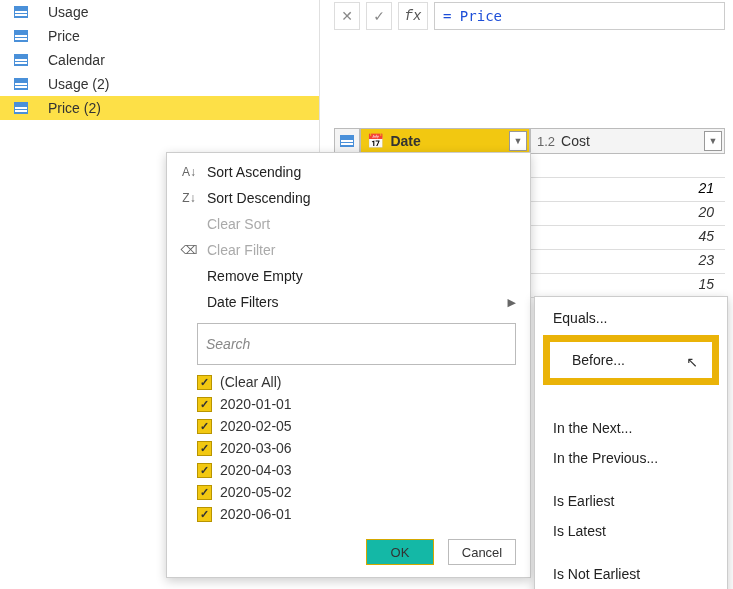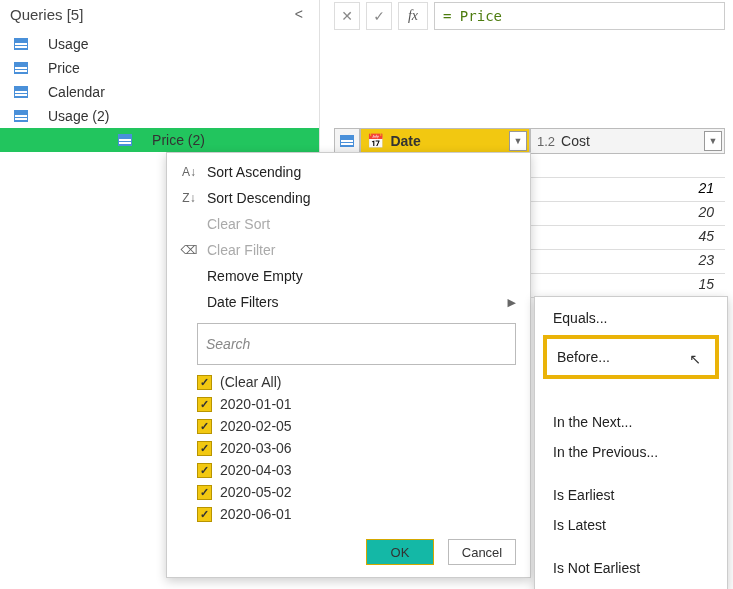--- a/index.html
+++ b/index.html
@@ -3,30 +3,30 @@
 <meta charset="utf-8">
 <style>
   * { box-sizing: border-box; margin: 0; padding: 0; }
   body { font-family: "Segoe UI", Tahoma, sans-serif; font-size: 14px; color: #333; background: #fff; width: 733px; height: 589px; overflow: hidden; position: relative; }
   
   
   .queries { position: absolute; left: 0; top: 0; width: 320px; height: 180px; border-right: 1px solid #e0e0e0; }
   .queries-header { display: flex; justify-content: space-between; align-items: center; padding: 4px 10px 8px 10px; font-size: 15px; color: #444; }
   .queries-header .collapse { font-size: 14px; color: #666; cursor: pointer; padding: 2px 6px; }
   .query-item { display: flex; align-items: center; padding: 4px 10px 4px 14px; gap: 20px; cursor: pointer; }
-  .query-item.selected { background: #22c55e; justify-content: center; }
+  .query-item.selected { background: #fde047; }
   .table-icon { width: 14px; height: 12px; display: inline-block; position: relative; }
   .table-icon::before { content: ""; position: absolute; inset: 0; background: linear-gradient(#4a90d9 0 3px, transparent 3px), repeating-linear-gradient(to bottom, #4a90d9 0 1px, transparent 1px 3px); border: 1px solid #4a90d9; background-color: #fff; }
   
   
   .formula-row { position: absolute; left: 334px; top: 2px; right: 8px; display: flex; align-items: center; gap: 6px; }
   .fb-btn { width: 26px; height: 28px; display: flex; align-items: center; justify-content: center; border: 1px solid #ddd; color: #888; background:#fff; }
   .fb-btn.check { color: #888; }
-  .fb-fx { font-style: italic; font-family: Liberation Serif, serif; font-size: 14px; color:#555; border:1px solid #ddd; width:30px; height:28px; display:flex;align-items:center;justify-content:center;}
-  .formula { flex:1; height:28px; border:1px solid #ccc; padding:0 8px; display:flex;align-items:center; font-family: Consolas, monospace; font-size:14px; color:#4d7c0f;}
+  .fb-fx { font-style: italic; font-family: Liberation Mono, monospace; font-size: 14px; color:#555; border:1px solid #ddd; width:30px; height:28px; display:flex;align-items:center;justify-content:center;}
+  .formula { flex:1; height:28px; border:1px solid #ccc; padding:0 8px; display:flex;align-items:center; font-family: Consolas, monospace; font-size:14px; color:#1d4ed8;}
   
   
   .grid { position: absolute; left: 334px; top: 128px; right: 8px; }
   .grid-headers { display:flex; }
   .gh { display:flex; align-items:center; border:1px solid #bbb; height:26px; position:relative; }
   .gh.idx { width:26px; background:#f4f4f4; justify-content:center; }
   .gh.date { flex: 0 0 170px; background:#F2C811; padding:0 6px; gap:6px; font-weight:600;}
   .gh.cost { flex:1; background:#f4f4f4; padding:0 6px; gap:6px; }
   .gh .dd { position:absolute; right:2px; top:2px; bottom:2px; width:18px; background:#fff; border:1px solid #999; display:flex;align-items:center;justify-content:center;font-size:9px;color:#666;}
   .gh .type { font-size:13px; color:#666; }
@@ -48,31 +48,27 @@
   .ctx-li { display:flex; align-items:center; gap:8px; padding:3px 0; font-size:14px; }
   .chk { width:15px; height:15px; background:#F2C811; border:1px solid #b89400; display:flex;align-items:center;justify-content:center; color:#333; font-size:11px; font-weight:bold;}
   .ctx-buttons { display:flex; gap:14px; justify-content:flex-end; padding:14px 14px 0 14px;}
   .btn { min-width:68px; height:26px; border:1px solid #bbb; background:#fff; display:flex;align-items:center;justify-content:center; font-size:13px; cursor:pointer; }
   .btn.primary { background:#14b8a6; border-color:#d4a800; }
   
   
   .submenu { position:absolute; left:534px; top:296px; width:194px; background:#fff; border:1px solid #ccc; box-shadow:0 3px 10px rgba(0,0,0,0.2); padding:6px 0; }
   .sub-item { padding:7px 18px; font-size:14px; color:#222; cursor:pointer; }
   .sub-sep { height:13px; }
-  .sub-item.hl { border:4px solid #eab308; margin:2px 8px; padding:10px 10px; position:relative; }
+  .sub-item.hl { border:7px solid #eab308; margin:2px 8px; padding:10px 22px; position:relative; }
   .cursor-img { position:absolute; right:14px; top:12px; font-size:14px; color:#333; }
 </style>
 </head>
 <body>
 
 <div class="queries">
-  <div class="queries-header">
-    <span>Queries [5]</span>
-    <span class="collapse">&lt;</span>
-  </div>
   <div class="query-item">
     <span class="table-icon"></span>
     <span>Usage</span>
   </div>
   <div class="query-item">
     <span class="table-icon"></span>
     <span>Price</span>
   </div>
   <div class="query-item">
     <span class="table-icon"></span>

